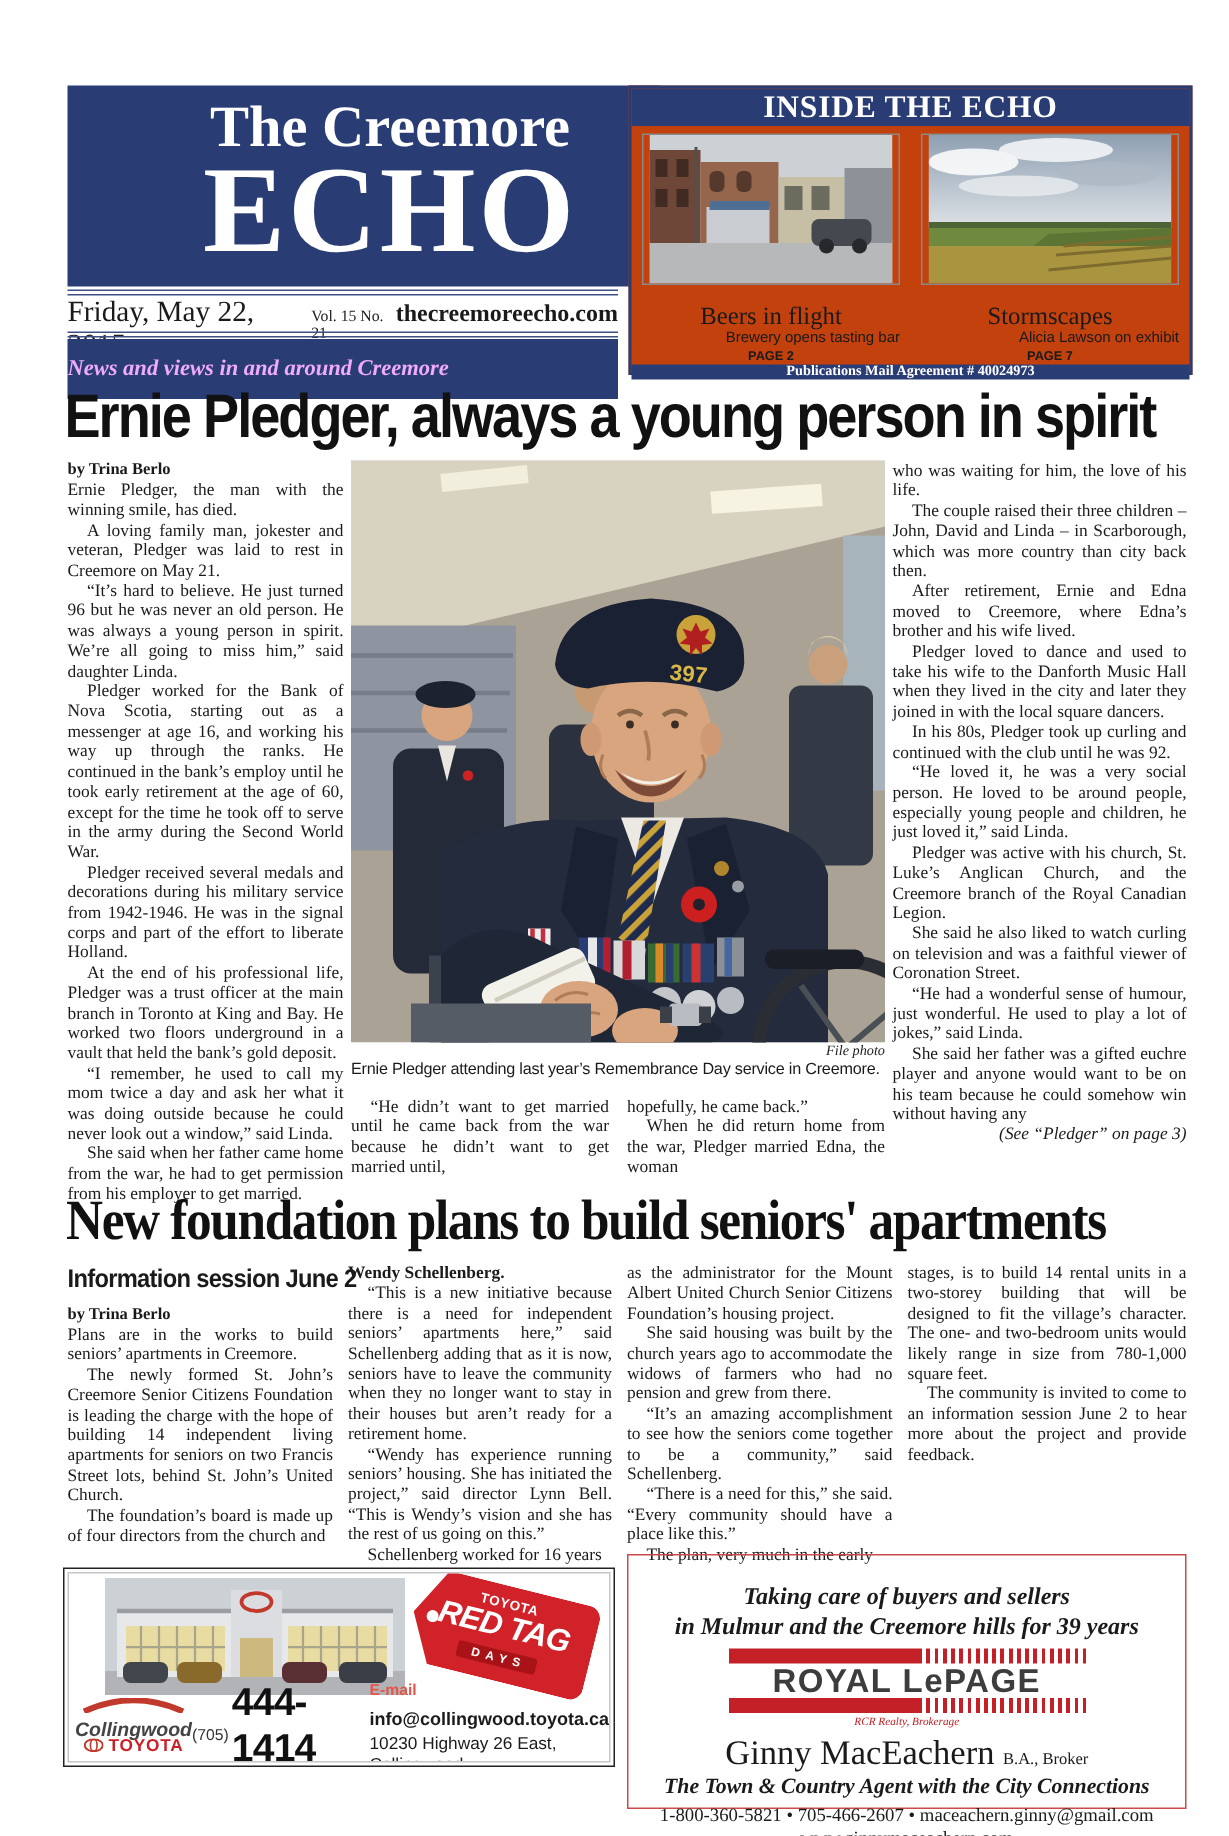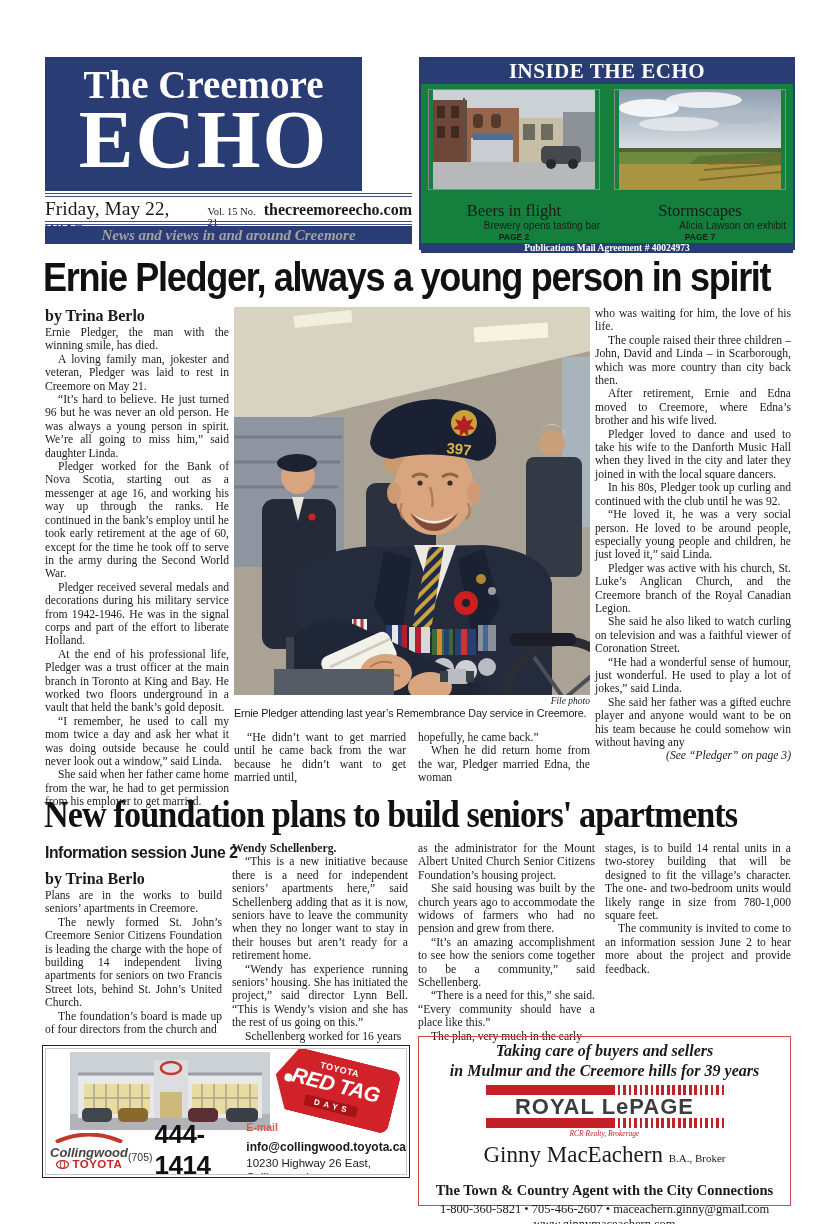--- a/index.html
+++ b/index.html
@@ -1,56 +1,56 @@
 <!DOCTYPE html>
 <html><head>
 <meta charset="utf-8">
 <style>
   html,body{margin:0;padding:0;background:#ffffff;}
   #page{position:relative;width:819px;height:1224px;background:#fff;overflow:hidden;
         font-family:"Liberation Serif",serif;color:#1a1a1a;}
   .abs{position:absolute;}
 
   
-  .masthead-box{left:45px;top:57px;width:317px;height:134px;background:#2a3c74;
-    color:#fff;text-align:center;}
+  .masthead-box{left:45px;top:57px;width:360px;height:134px;background:#2a3c74;
+    color:#fff;text-align:center;padding-left:35px;}
   .mh-t1{font-size:39px;font-weight:bold;margin-top:8px;line-height:1.05;}
   .mh-t2{font-size:82px;font-weight:bold;line-height:.88;letter-spacing:2px;margin-top:-2px;}
   .rule{left:45px;width:367px;height:2px;border-top:1.4px solid #3d4f85;border-bottom:1.4px solid #3d4f85;}
   .dateline{left:45px;top:198px;width:367px;display:flex;align-items:baseline;}
   .dl-date{font-size:19.5px;}
   .dl-vol{font-size:10.5px;margin-left:8px;}
   .dl-web{font-size:16px;font-weight:bold;margin-left:auto;}
-  .tagline-bar{left:45px;top:226px;width:367px;height:18px;background:#2a3c74;color:#a3a3a3;
-    display:flex;align-items:center;justify-content:center;font-style:italic;font-weight:bold;font-size:15px;}
+  .tagline-bar{left:45px;top:226px;width:367px;height:40px;background:#2a3c74;color:#f0abfc;
+    display:flex;align-items:center;justify-content:flex-start;font-style:italic;font-weight:bold;font-size:15px;}
 
   
   .inside-box{left:419px;top:57px;width:376px;height:193px;border:2px solid #2a3c74;
-    box-sizing:border-box;display:flex;flex-direction:column;background:#15803d;}
+    box-sizing:border-box;display:flex;flex-direction:column;background:#c2410c;}
   .in-head{height:29px;background:#2a3c74;color:#fff;display:flex;align-items:center;justify-content:center;
     font-weight:bold;font-size:21px;letter-spacing:.5px;}
   .in-body{flex:1;display:flex;gap:14px;padding:5px 7px 0 7px;}
   .in-item{flex:1;text-align:center;}
   .in-photo{width:100%;height:101px;border:1px solid #8a8a8a;box-sizing:border-box;overflow:hidden;}
   .in-title{font-size:16.5px;margin-top:12px;line-height:1.1;}
   .in-sub{font-family:"Liberation Sans",sans-serif;font-size:10px;line-height:1.2;text-align:right;}
   .in-page{font-family:"Liberation Sans",sans-serif;font-size:8.5px;font-weight:bold;line-height:1.3;}
   .in-foot{height:16px;background:#2a3c74;color:#fff;display:flex;align-items:center;justify-content:center;
     font-weight:bold;font-size:9.5px;}
 
   
   .headline1{left:43px;top:254px;width:760px;font-family:"Liberation Sans",sans-serif;font-weight:bold;
     font-size:41px;letter-spacing:-1.5px;white-space:nowrap;transform:scaleX(.88);transform-origin:left center;color:#111;}
   .headline2{left:44px;top:792px;width:760px;font-weight:bold;font-size:38px;letter-spacing:-1px;
     white-space:nowrap;transform:scaleX(.9);transform-origin:left center;color:#111;}
 
   
   .bp{font-size:11.6px;line-height:13.4px;text-align:justify;margin:0;}
   .ind{text-indent:13px;}
-  .byline{font-size:16px;font-weight:bold;margin:0 0 1px 0;}
+  .byline{font-size:11px;font-weight:bold;margin:0 0 1px 0;}
   .bold{font-weight:bold;}
   .article1{left:45px;top:307px;width:746px;display:grid;grid-template-columns:184px 356px 196px;column-gap:5px;}
   .article2{left:45px;top:842px;width:746px;display:grid;grid-template-columns:177px 176px 177px 186px;column-gap:10px;}
   .subhead{font-family:"Liberation Sans",sans-serif;font-weight:bold;font-size:17px;letter-spacing:-.5px;
     transform:scaleX(.93);transform-origin:left center;white-space:nowrap;margin:1px 0 7px 0;}
   .credit{font-style:italic;font-size:9.5px;text-align:right;margin:1px 0 0 0;}
   .caption{font-family:"Liberation Sans",sans-serif;font-size:10.8px;letter-spacing:-.15px;white-space:nowrap;
     margin:1px 0 12px 0;}
   .photo-subcols{display:grid;grid-template-columns:1fr 1fr;column-gap:12px;}
   .continued{font-style:italic;text-align:right;}
@@ -74,32 +74,32 @@
   .dealer-name{font-style:italic;font-weight:bold;font-size:13px;color:#444;}
   .dealer-sub{color:#cc2027;font-weight:bold;font-size:11.5px;letter-spacing:.5px;}
   .area{font-size:10.5px;color:#333;margin:14px 2px 0 0;}
   .phone{font-size:26px;font-weight:bold;letter-spacing:-.5px;color:#111;}
   .contact{margin-left:6px;line-height:1.25;}
   .em-label{color:#e2574c;font-weight:bold;font-size:10.5px;}
   .em-addr{font-weight:bold;font-size:12px;}
   .street{font-size:11.5px;}
 
   .ad-lepage{left:418px;top:1036px;width:373px;height:170px;border:1.5px solid #cc4a4a;box-sizing:border-box;
-    text-align:center;padding-top:4px;}
+    text-align:center;padding-top:18px;}
   .rl-tag{font-weight:bold;font-style:italic;font-size:16px;line-height:1.25;}
   .rl-logo{width:238px;margin:4px auto 0 auto;}
   .rl-bar{height:10px;display:flex;}
   .rl-solid{width:53%;background:#c32027;}
   .rl-stripes{flex:1;background:repeating-linear-gradient(90deg,#c32027 0 2.5px,#fff 2.5px 5.5px);}
   .rl-text{font-family:"Liberation Sans",sans-serif;font-weight:bold;font-size:22px;color:#3d3d3d;
     letter-spacing:1px;line-height:1.05;}
   .rl-brokerage{color:#c32027;font-style:italic;font-size:7.5px;margin-top:1px;}
   .agent{font-size:23px;margin-top:5px;line-height:1;}
   .agent small{font-size:11px;}
-  .slogan{font-weight:bold;font-size:14.5px;margin-top:16px;}
+  .slogan{font-weight:bold;font-style:italic;font-size:14.5px;margin-top:3px;}
   .contacts{font-size:12.5px;margin-top:3px;}
   .weburl{font-size:12.5px;}
 </style>
 </head>
 <body>
 
 <div id="page">
 
   <div class="abs masthead-box">
     <div class="mh-t1">The Creemore</div>

